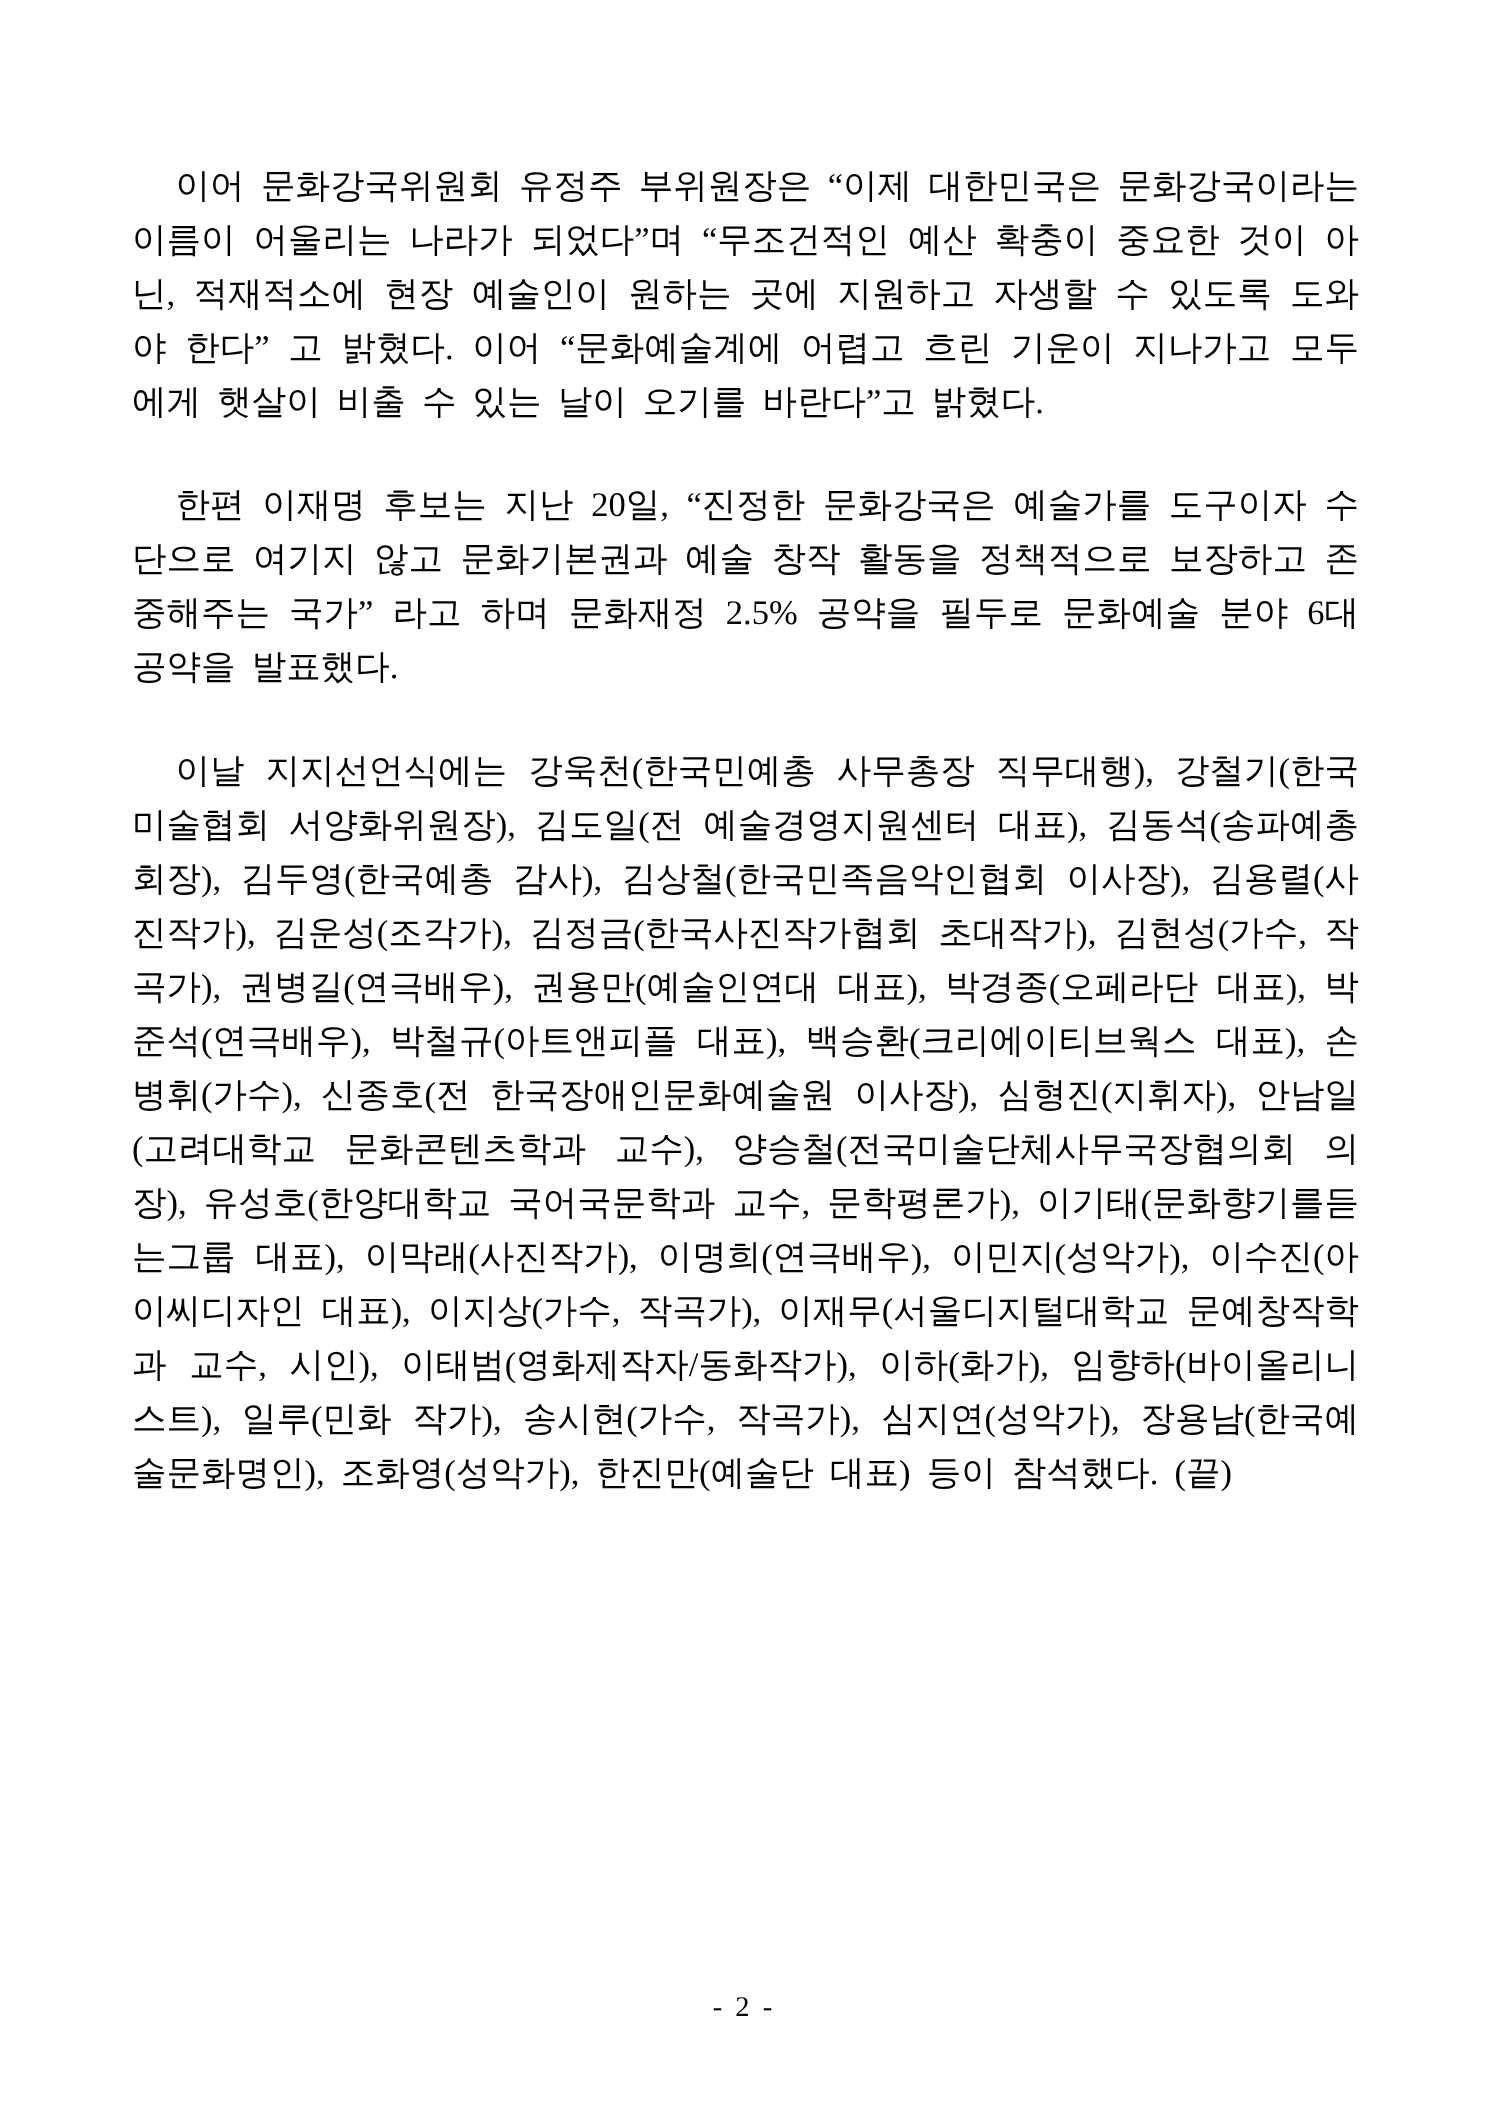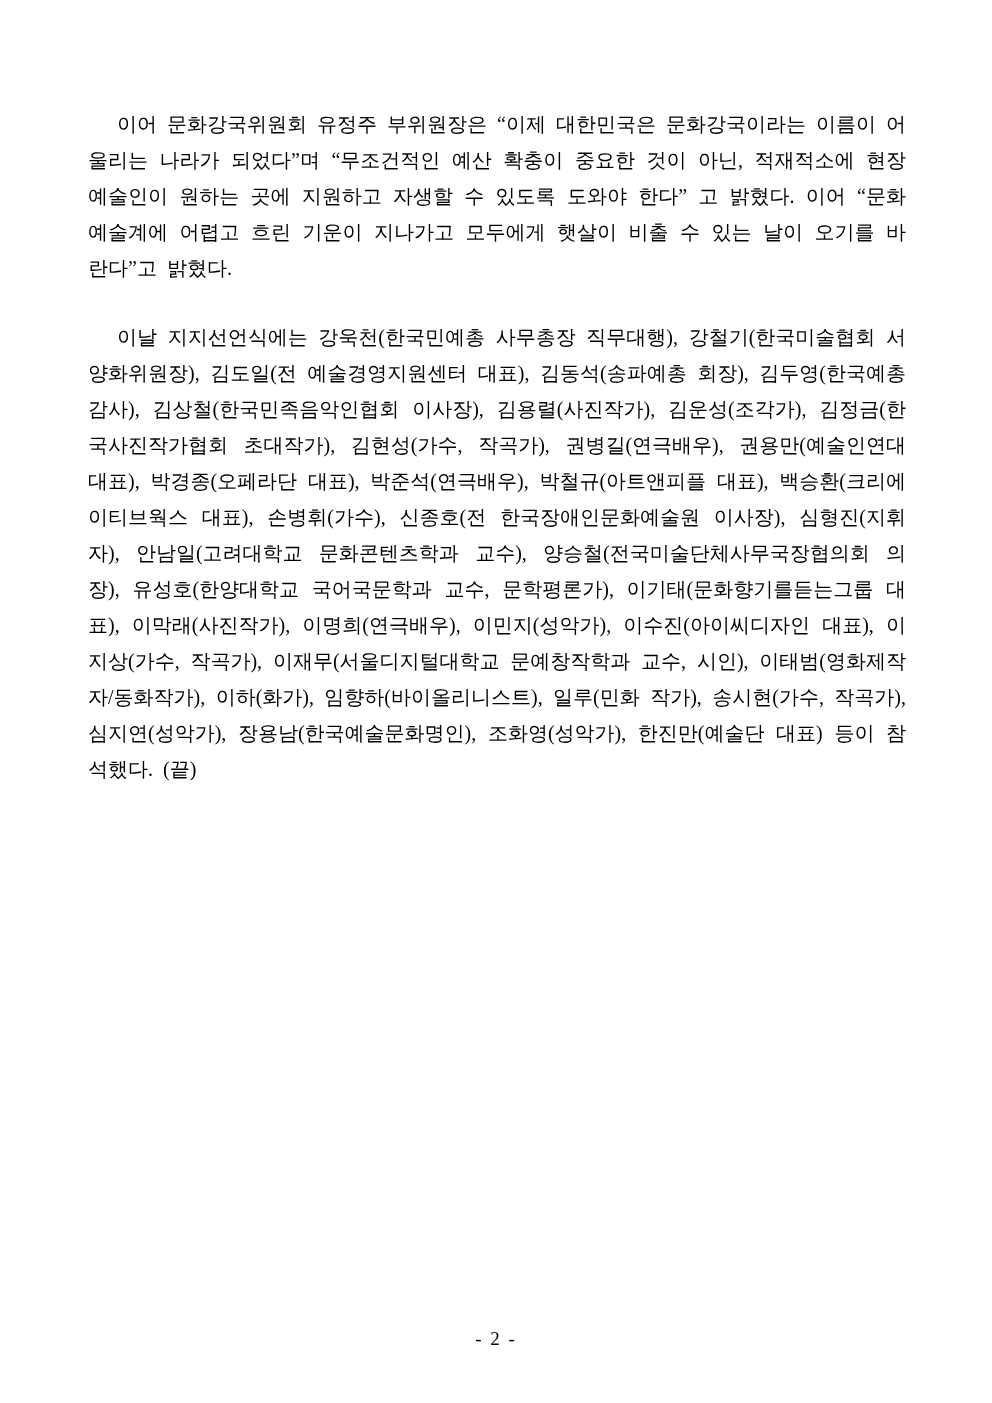--- a/index.html
+++ b/index.html
@@ -15,21 +15,21 @@
     font-family: "Liberation Serif", "DejaVu Serif", serif;
     color: #000000;
   }
   .content {
     position: absolute;
     left: 88px;
     top: 106px;
     width: 818px;
   }
   .para {
-    font-size: 20px;
+    font-size: 23px;
     line-height: 36px;
     text-align: justify;
     text-justify: inter-word;
     text-indent: 29px;
     word-break: break-all;
     word-spacing: 5px;
     margin: 0 0 33px 0;
     color: #000000;
   }
   .footer {
@@ -42,16 +42,17 @@
     letter-spacing: 2px;
     color: #000000;
   }
 </style>
 </head>
 <body>
 
 <div class="page">
   <div class="content">
     <p class="para">이어 문화강국위원회 유정주 부위원장은 “이제 대한민국은 문화강국이라는 이름이 어울리는 나라가 되었다”며 “무조건적인 예산 확충이 중요한 것이 아닌, 적재적소에 현장 예술인이 원하는 곳에 지원하고 자생할 수 있도록 도와야 한다” 고 밝혔다. 이어 “문화예술계에 어렵고 흐린 기운이 지나가고 모두에게 햇살이 비출 수 있는 날이 오기를 바란다”고 밝혔다.</p>
+    <p class="para">한편 이재명 후보는 지난 20일, “진정한 문화강국은 예술가를 도구이자 수단으로 여기지 않고 문화기본권과 예술 창작 활동을 정책적으로 보장하고 존중해주는 국가” 라고 하며 문화재정 2.5% 공약을 필두로 문화예술 분야 6대 공약을 발표했다.</p>
     <p class="para">이날 지지선언식에는 강욱천(한국민예총 사무총장 직무대행), 강철기(한국미술협회 서양화위원장), 김도일(전 예술경영지원센터 대표), 김동석(송파예총 회장), 김두영(한국예총 감사), 김상철(한국민족음악인협회 이사장), 김용렬(사진작가), 김운성(조각가), 김정금(한국사진작가협회 초대작가), 김현성(가수, 작곡가), 권병길(연극배우), 권용만(예술인연대 대표), 박경종(오페라단 대표), 박준석(연극배우), 박철규(아트앤피플 대표), 백승환(크리에이티브웍스 대표), 손병휘(가수), 신종호(전 한국장애인문화예술원 이사장), 심형진(지휘자), 안남일(고려대학교 문화콘텐츠학과 교수), 양승철(전국미술단체사무국장협의회 의장), 유성호(한양대학교 국어국문학과 교수, 문학평론가), 이기태(문화향기를듣는그룹 대표), 이막래(사진작가), 이명희(연극배우), 이민지(성악가), 이수진(아이씨디자인 대표), 이지상(가수, 작곡가), 이재무(서울디지털대학교 문예창작학과 교수, 시인), 이태범(영화제작자/동화작가), 이하(화가), 임향하(바이올리니스트), 일루(민화 작가), 송시현(가수, 작곡가), 심지연(성악가), 장용남(한국예술문화명인), 조화영(성악가), 한진만(예술단 대표) 등이 참석했다. (끝)</p>
   </div>
   <div class="footer">- 2 -</div>
 </div>
 
 </body></html>

